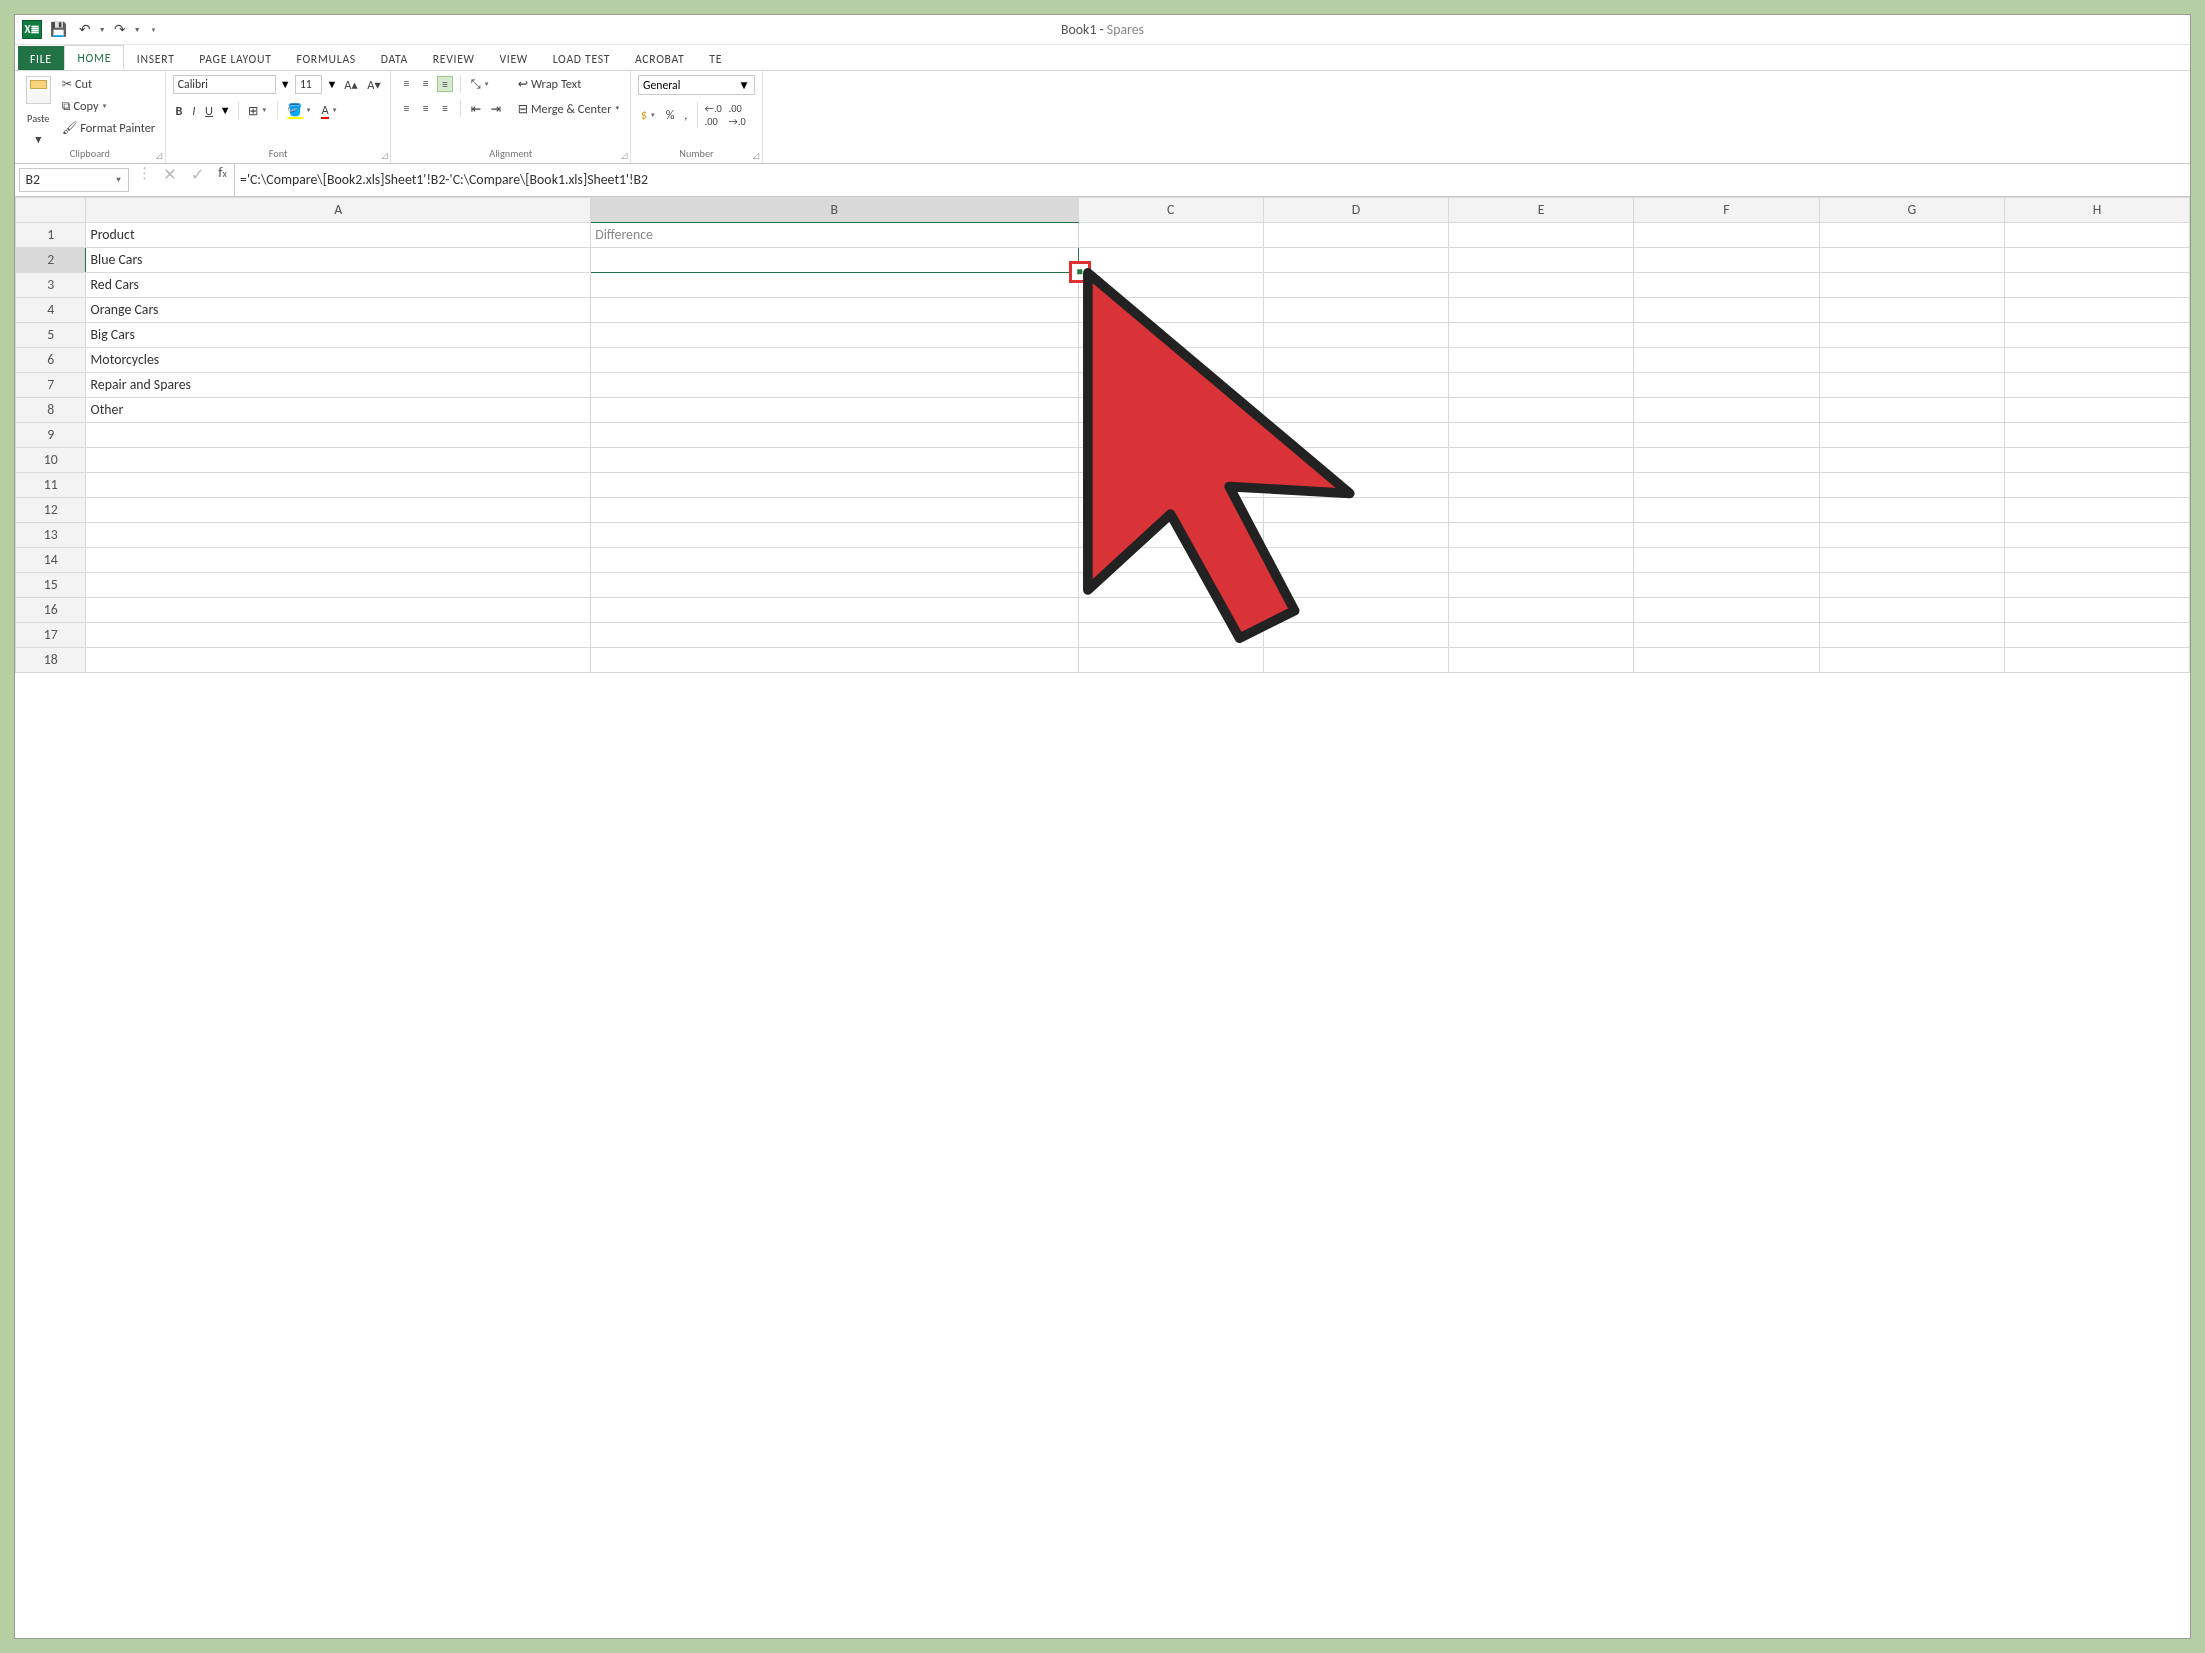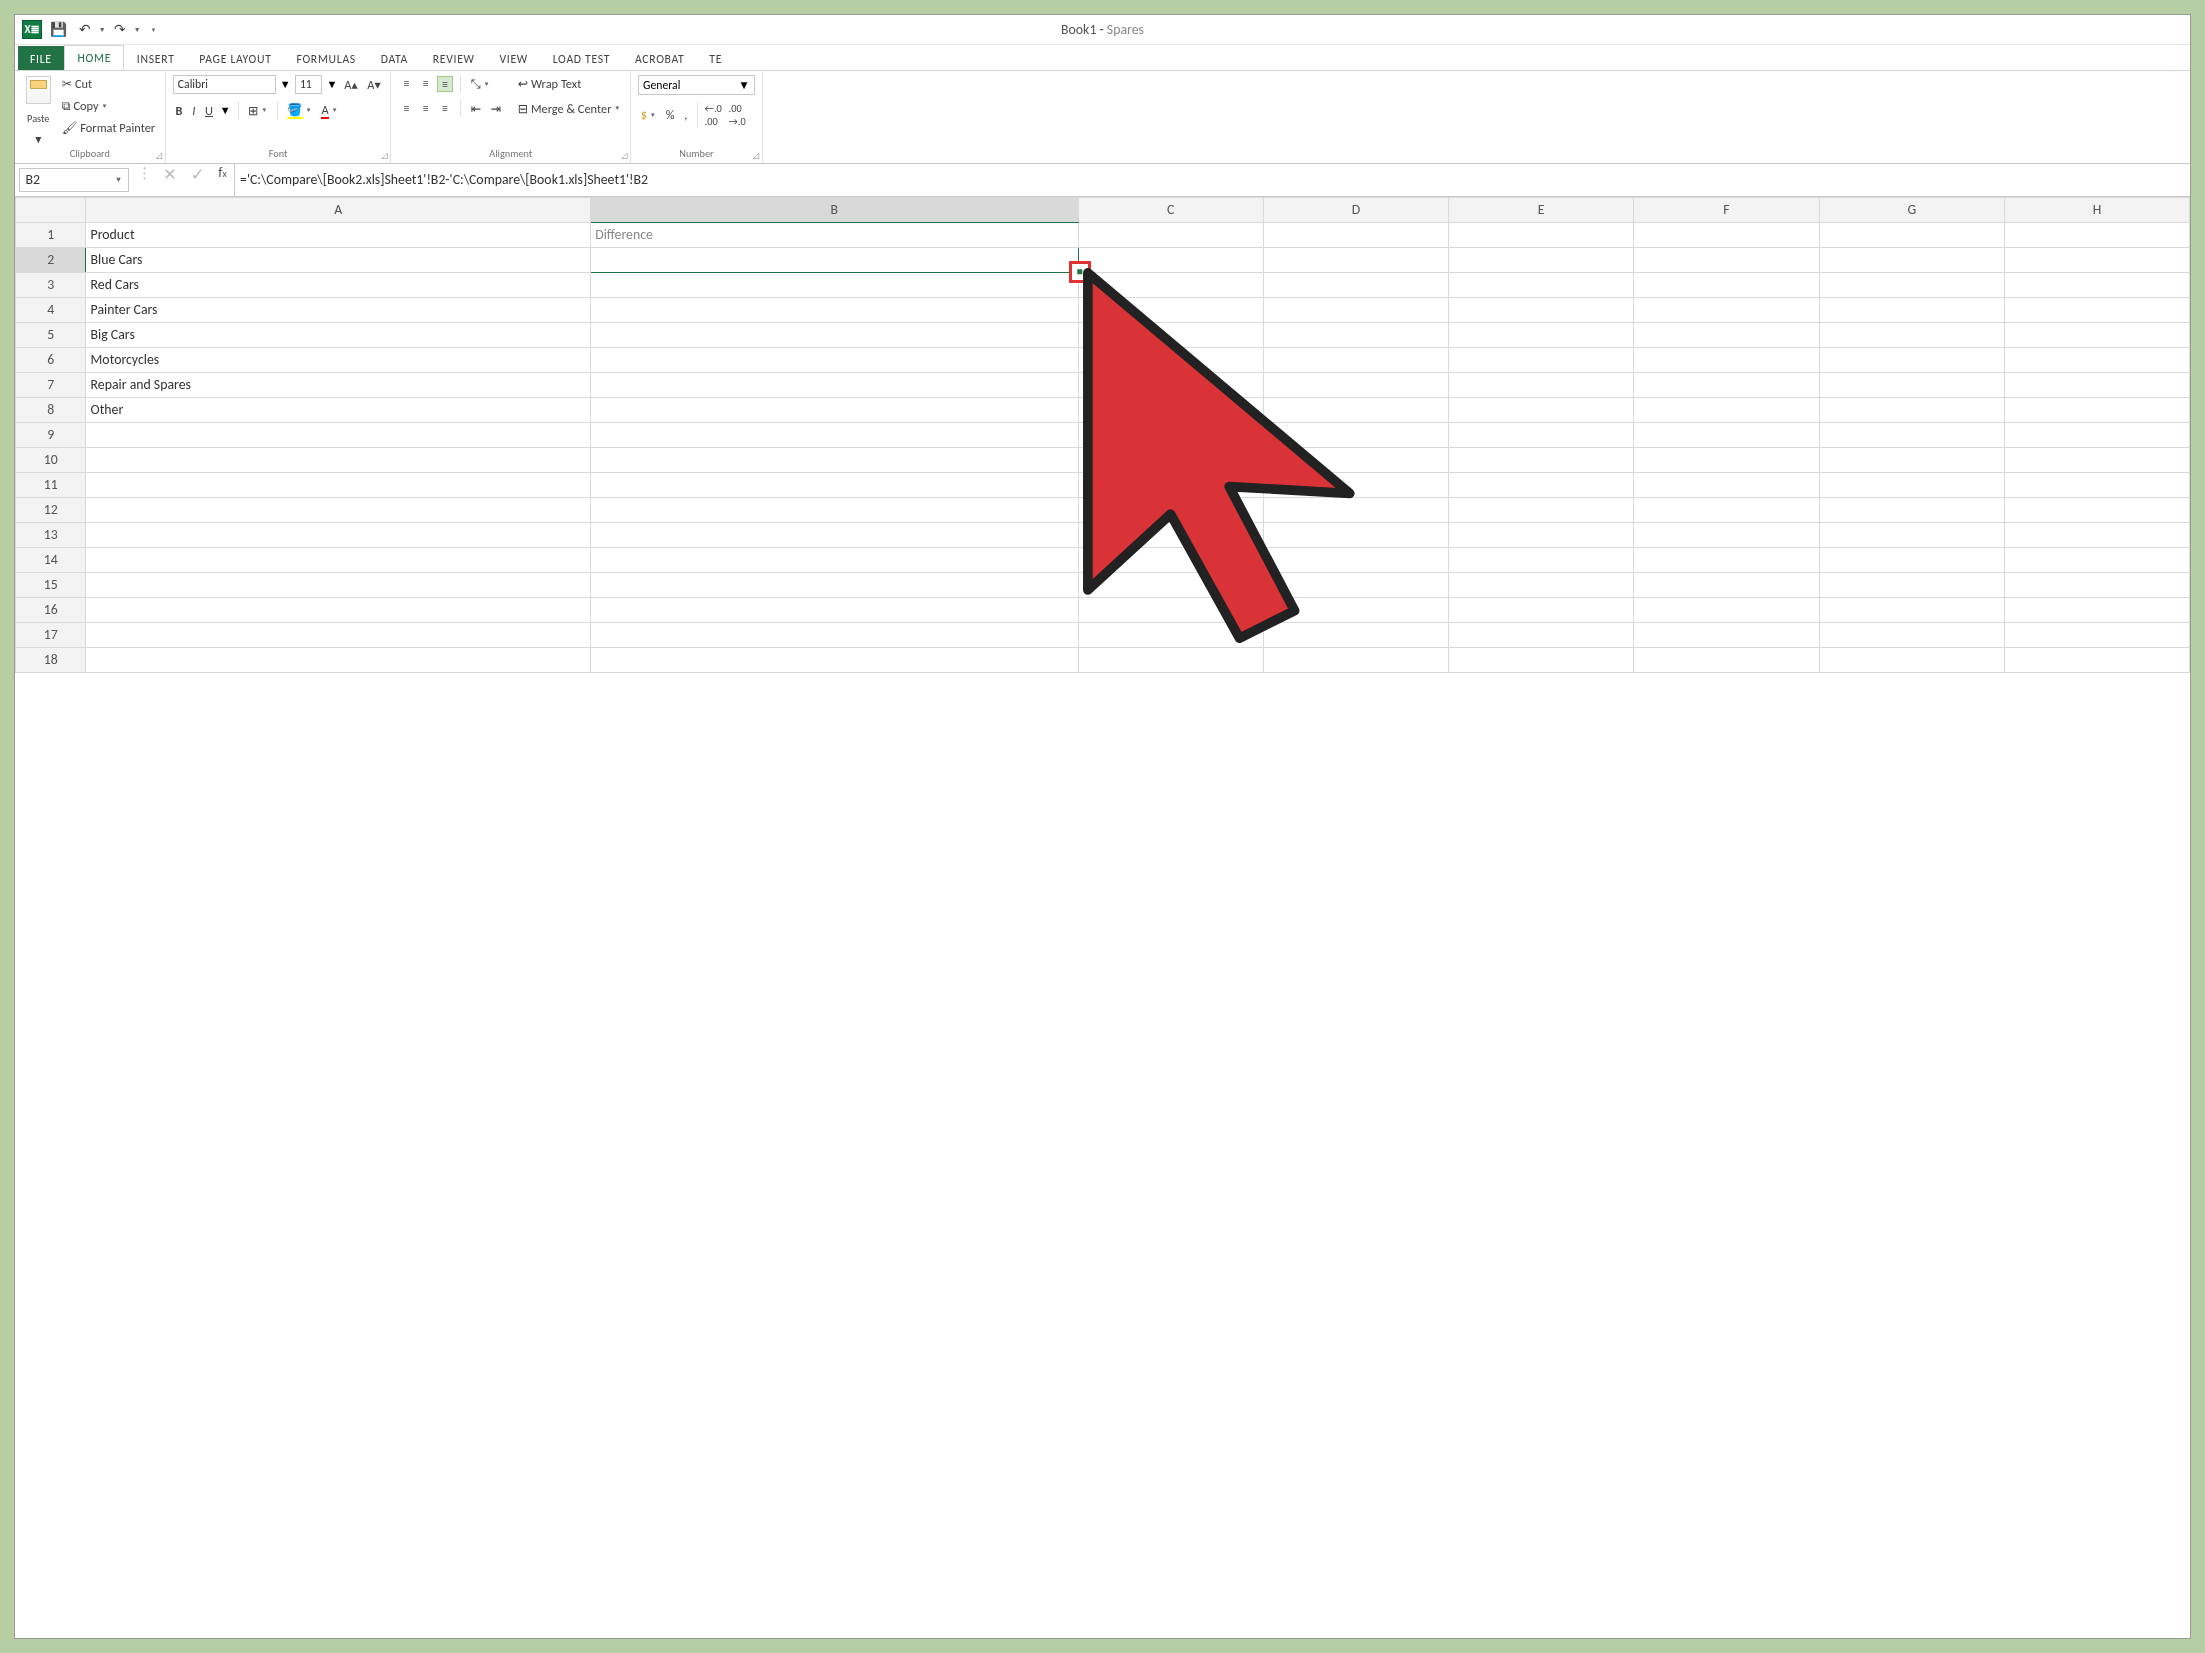--- a/index.html
+++ b/index.html
@@ -281,21 +281,21 @@
             <td class=""></td>
             <td class=""></td>
             <td class=""></td>
             <td class=""></td>
             <td class=""></td>
             <td class=""></td>
             <td class=""></td>
           </tr>
           <tr>
             <th class="rowhdr">4</th>
-            <td class="">Painter Cars</td>
+            <td class="">Orange Cars</td>
             <td class=""></td>
             <td class=""></td>
             <td class=""></td>
             <td class=""></td>
             <td class=""></td>
             <td class=""></td>
             <td class=""></td>
           </tr>
           <tr>
             <th class="rowhdr">5</th>

